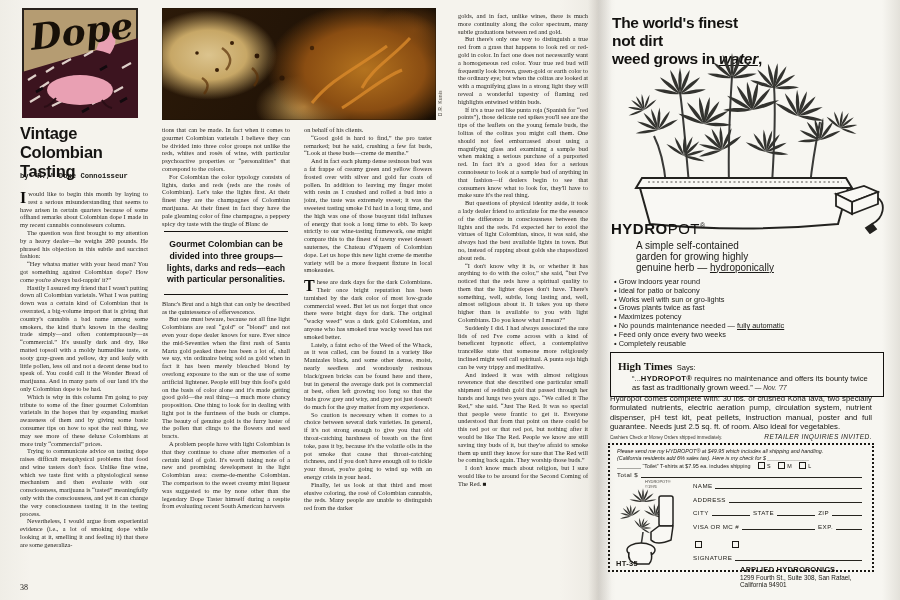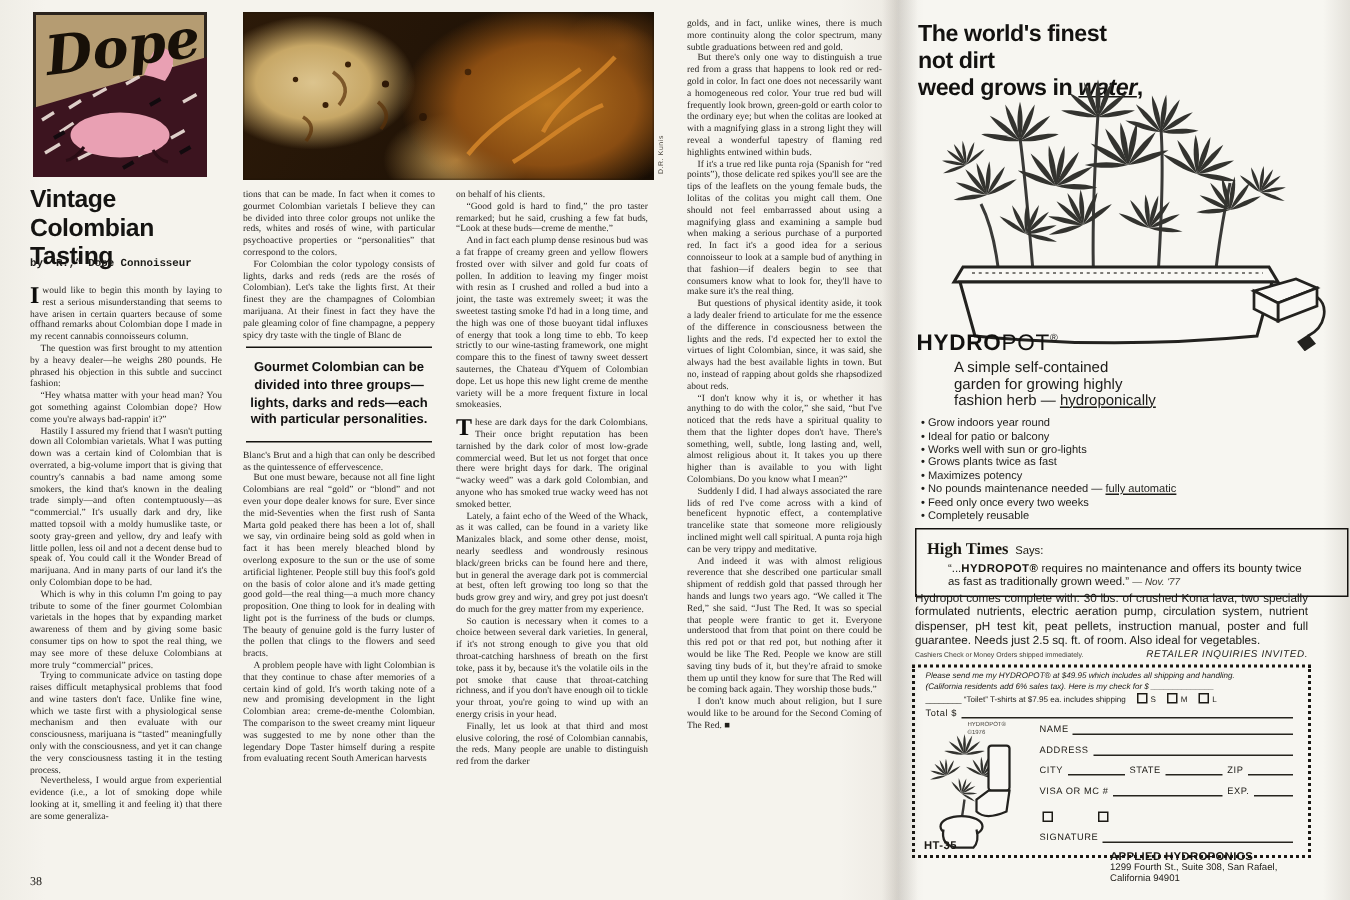--- a/index.html
+++ b/index.html
@@ -32,21 +32,21 @@
   .ad-head{font-family:"Liberation Sans",sans-serif;font-weight:bold;font-size:15.5px;line-height:18px;letter-spacing:-.3px;color:#131210;}
   .ad-head .uw{font-style:italic;text-decoration:underline;}
   .prod{font-family:"Liberation Sans",sans-serif;font-size:15px;letter-spacing:.5px;color:#131210;}
   .prod b{font-weight:bold;}
   .prod sup{font-size:7px;}
   .tagline{font-family:"Liberation Sans",sans-serif;font-size:10px;line-height:10.8px;color:#1c1b18;}
   .tagline .uw{text-decoration:underline;}
   .bullets{font-family:"Liberation Sans",sans-serif;font-size:7.4px;line-height:8.8px;color:#1c1b18;list-style:none;margin:0;padding:0;}
   .bullets li:before{content:"• ";font-weight:bold;}
   .bullets .uw{text-decoration:underline;}
-  .htbox{border:1.6px solid #14120f;padding:3px 22px 4px 7px;font-family:"Liberation Sans",sans-serif;color:#17150f;}
+  .htbox{border:1.6px solid #14120f;padding:3px 7px 4px 7px;font-family:"Liberation Sans",sans-serif;color:#17150f;}
   .htbrand{font-family:"Liberation Serif",serif;font-weight:bold;font-size:11px;}
   .htsays{font-size:7.5px;}
   .htquote{font-size:7.6px;line-height:9.2px;margin-left:14px;}
   .htquote b{letter-spacing:.3px;}
   .htattr{font-style:italic;font-size:6.6px;color:#33302a;}
   .ad-body{font-family:"Liberation Sans",sans-serif;font-size:7.8px;line-height:9.3px;text-align:justify;color:#1a1915;}
   .tiny{font-family:"Liberation Sans",sans-serif;font-size:4.6px;color:#3c3933;}
   .retailer{font-family:"Liberation Sans",sans-serif;font-style:italic;font-size:6.6px;letter-spacing:.4px;color:#26241f;}
   .coupon{border:2px dotted #1a1813;font-family:"Liberation Sans",sans-serif;color:#1c1a15;padding:3px 7px;box-sizing:border-box;}
   .coupon .ln{font-size:5.4px;line-height:6.8px;}
@@ -199,21 +199,21 @@
           <path d="M264 146 C 272 152, 270 166, 258 172" fill="none"></path>
           <path d="M258 172 l-6 4 l4 5 l6 -4 Z" fill="#23221f"></path>
         </g>
       </svg>
     </div>
 
     <div class="abs prod" style="left:13px;top:220px;"><b>HYDRO</b><span>POT</span><sup>®</sup></div>
     <div class="abs tagline" style="left:38px;top:241px;width:220px;">
       <div>A simple self-contained</div>
       <div>garden for growing highly</div>
-      <div><span>fashion herb — </span><span class="uw">hydroponically</span></div>
+      <div><span>genuine herb — </span><span class="uw">hydroponically</span></div>
     </div>
 
     <ul class="bullets abs" style="left:16px;top:278px;width:240px;">
       <li><span>Grow indoors year round</span></li>
       <li><span>Ideal for patio or balcony</span></li>
       <li><span>Works well with sun or gro-lights</span></li>
       <li><span>Grows plants twice as fast</span></li>
       <li><span>Maximizes potency</span></li>
       <li><span>No pounds maintenance needed — </span><span class="uw">fully automatic</span></li>
       <li><span>Feed only once every two weeks</span></li>

